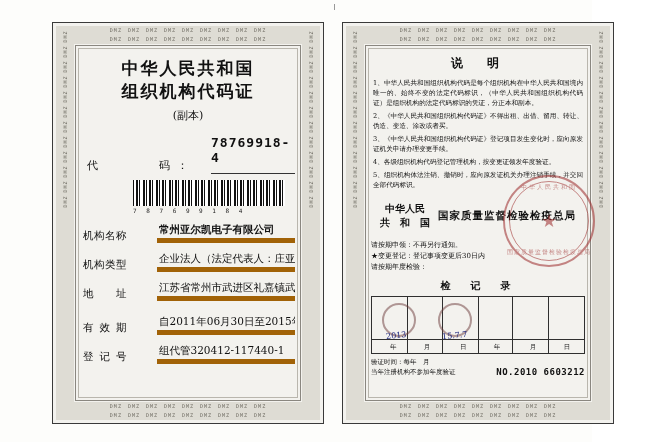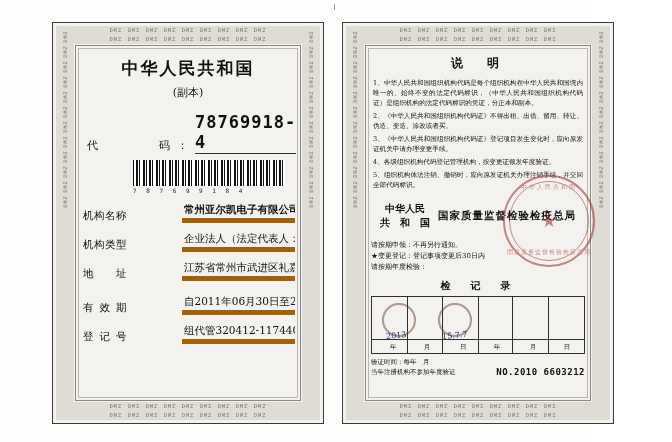--- a/index.html
+++ b/index.html
@@ -107,27 +107,27 @@
   }
   .code-label {
     font-size: 11px;
     font-family: "DejaVu Serif", "Liberation Serif", serif;
     letter-spacing: 7px;
     white-space: nowrap;
     padding-bottom: 1px;
   }
   .code-value {
     font-family: "DejaVu Sans Mono", monospace;
-    font-size: 17px;
+    font-size: 13px;
     letter-spacing: 1px;
     font-weight: bold;
-    margin-left: 0;
+    margin-left: 16px;
     border-bottom: 1px solid #333;
     flex: 1;
-    padding-bottom: 1px;
+    padding-bottom: 8px;
   }
 
   .barcode {
     margin: 6px 10px 0 52px;
     height: 26px;
     background-image: repeating-linear-gradient(
       to right,
       #111 0px, #111 1px, #fff 1px, #fff 3px,
       #111 3px, #111 5px, #fff 5px, #fff 6px,
       #111 6px, #111 7px, #fff 7px, #fff 10px,
@@ -140,21 +140,20 @@
     font-size: 6px;
     letter-spacing: 3px;
     color: #222;
   }
 
   .field {
     display: flex;
     align-items: flex-end;
     margin-top: 9px;
     padding-left: 2px;
-    gap: 25px;
   }
   .f-label {
     font-size: 10.5px;
     font-family: "DejaVu Serif", "Liberation Serif", serif;
     white-space: nowrap;
     width: 74px;
     letter-spacing: 0.5px;
   }
   .f-label.spread { letter-spacing: 6px; }
   .f-value {
@@ -387,20 +386,21 @@
         <span>DMZ</span>
         <span>DMZ</span>
     </div>
 
     <div class="inner-rule"></div>
     <div class="inner-rule2"></div>
 
     <div class="content">
       <div class="title-block">
         <div class="title1">中华人民共和国</div>
+        <div class="title2">组织机构代码证</div>
         <div class="title-sub">(副本)</div>
       </div>
 
       <div class="code-row">
         <div class="code-label">代　　　码：</div>
         <div class="code-value">78769918-4</div>
       </div>
 
       <div class="barcode"></div>
       <div class="barcode-digits">7 8 7 6 9 9 1 8 4</div>

